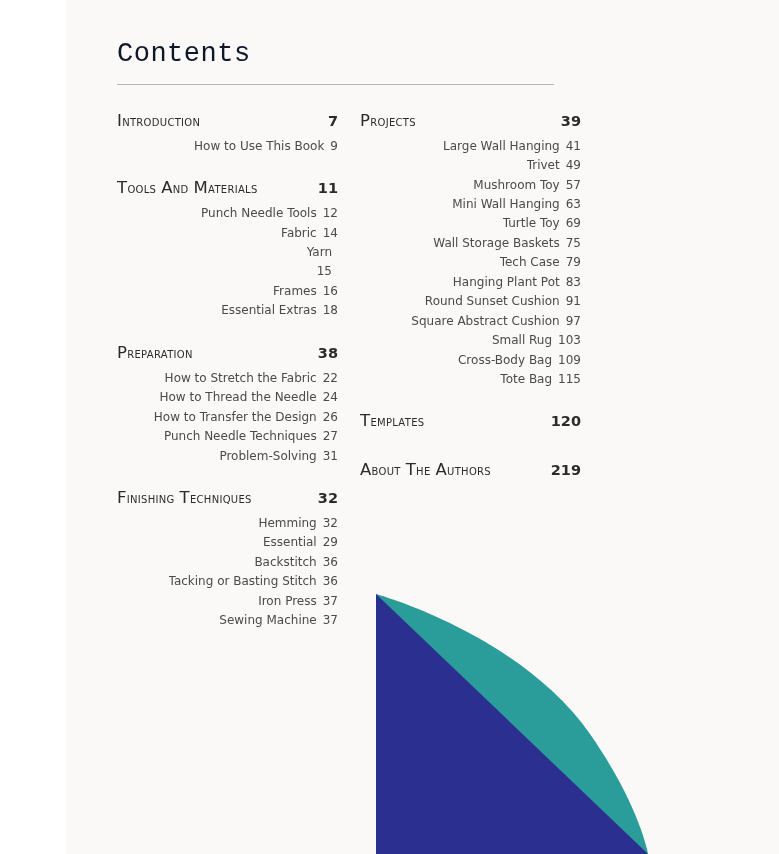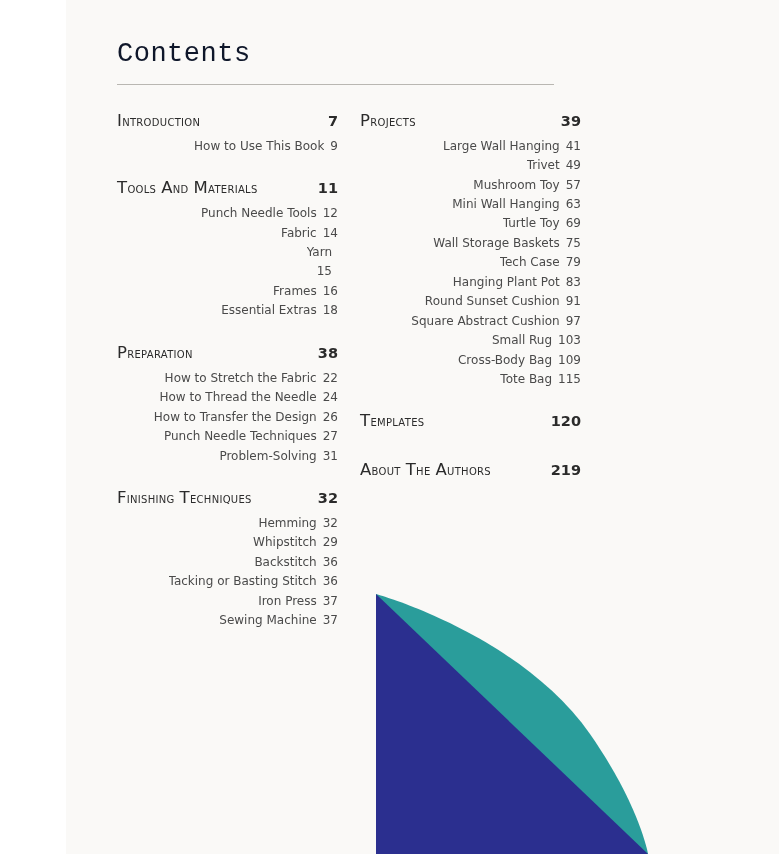--- a/index.html
+++ b/index.html
@@ -197,21 +197,21 @@
           <div class="section">
             <div class="sec-head">
               <span class="sec-title"><span class="cap">F</span>inishing <span class="cap">T</span>echniques</span>
               <span class="sec-page">32</span>
             </div>
             <div class="entry">
               <span class="e-label">Hemming</span>
               <span class="e-page">32</span>
             </div>
             <div class="entry">
-              <span class="e-label">Whipstitch</span>
+              <span class="e-label">Essential</span>
               <span class="e-page">29</span>
             </div>
             <div class="entry">
               <span class="e-label">Backstitch</span>
               <span class="e-page">36</span>
             </div>
             <div class="entry">
               <span class="e-label">Tacking or Basting Stitch</span>
               <span class="e-page">36</span>
             </div>

